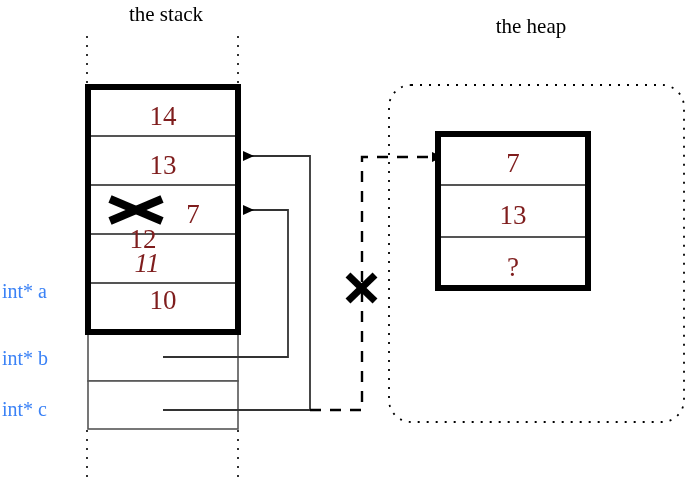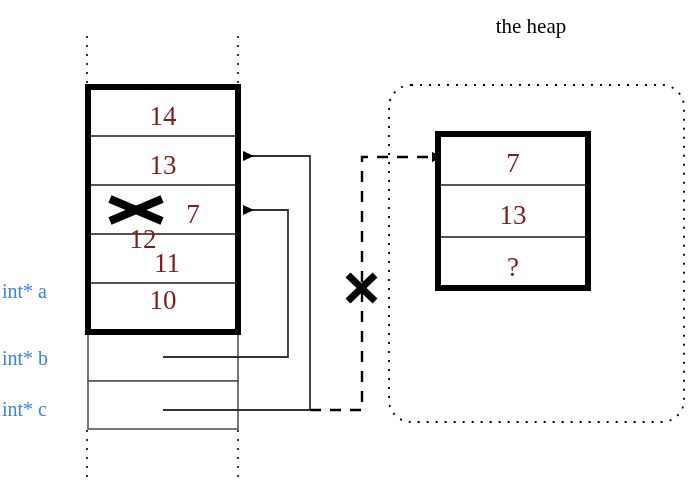--- a/index.html
+++ b/index.html
@@ -45,20 +45,21 @@
     color: #3b82f6;
     white-space: nowrap;
     text-align: center;
   }
 </style>
 </head>
 <body>
 
 <div id="canvas">
 
+  <div class="title" id="stack-title">the stack</div>
   <div class="title" id="heap-title">the heap</div>
 
   <svg class="layer" viewBox="0 0 692 489" xmlns="http://www.w3.org/2000/svg">
 
     <defs>
       <marker id="arrowL" markerWidth="12" markerHeight="10" refX="11" refY="5" orient="auto" markerUnits="userSpaceOnUse">
         <path d="M 11,0 L 11,10 L 0,5 z" fill="#000000"></path>
       </marker>
       <marker id="arrowR" markerWidth="12" markerHeight="10" refX="1" refY="5" orient="auto" markerUnits="userSpaceOnUse">
         <path d="M 1,0 L 1,10 L 12,5 z" fill="#000000"></path>
@@ -120,21 +121,21 @@
   </svg>
 
   <div class="cell-text" style="left:88px; top:101px; width:150px;">14</div>
 
   <div class="cell-text" style="left:88px; top:150px; width:150px;">13</div>
 
   <div class="cell-text" style="left:88px; top:199px; width:110px;margin-top:25px;">12</div>
 
   <div class="cell-text" style="left:168px; top:199px; width:50px;">7</div>
 
-  <div class="cell-text" style="left:92px; top:248px; width:150px;">11</div>
+  <div class="cell-text" style="left:72px; top:248px; width:150px;font-style:italic;">11</div>
 
   <div class="cell-text" style="left:88px; top:285px; width:150px;">10</div>
 
   <div class="var-label" style="left:2px; top:280px;">int* a</div>
 
   <div class="var-label" style="left:2px; top:347px;">int* b</div>
 
   <div class="var-label" style="left:2px; top:398px;">int* c</div>
 
   <div class="cell-text" style="left:438px; top:148px; width:150px;">7</div>

